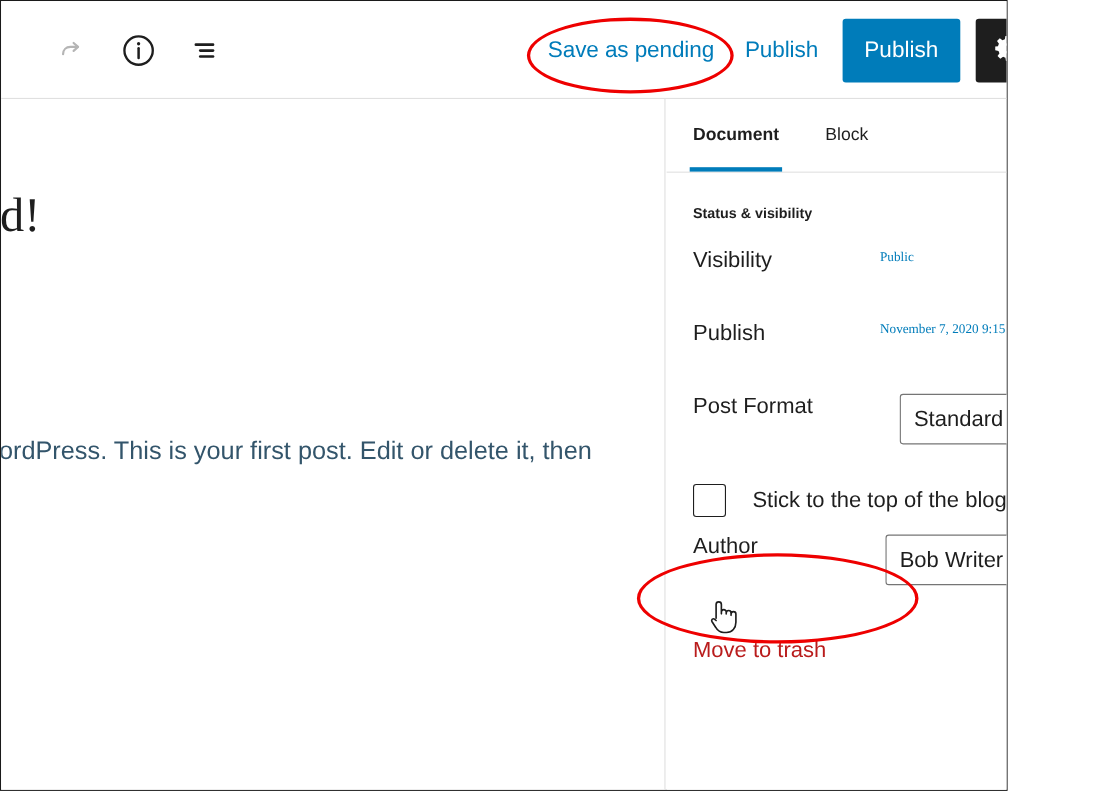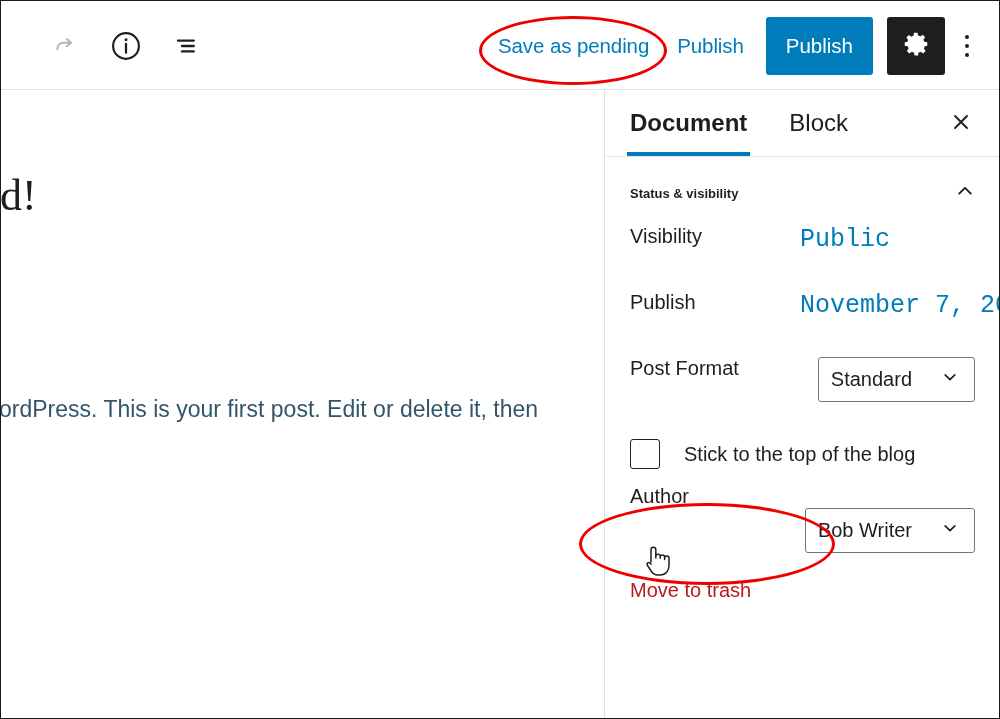--- a/index.html
+++ b/index.html
@@ -6,21 +6,21 @@
     margin: 0;
     padding: 0;
     background: #ffffff;
   }
   body {
     font-family: "Liberation Sans", sans-serif;
     -webkit-font-smoothing: antialiased;
   }
   #screen {
     position: relative;
-    width: 1000px;
+    width: 916px;
     height: 719px;
     background: #ffffff;
     box-sizing: border-box;
     border: 1px solid #1a1a1a;
     overflow: hidden;
   }
 
   
   .header {
     position: absolute;
@@ -160,21 +160,21 @@
     position: relative;
     height: 66px;
     border-bottom: 1px solid #e0e0e0;
     display: flex;
     align-items: center;
     padding-left: 24px;
   }
   .tab {
     background: transparent;
     border: none;
-    font-size: 24px;
+    font-size: 16px;
     font-family: "Liberation Sans", sans-serif;
     color: #1e1e1e;
     padding: 0;
     margin-right: 42px;
     height: 66px;
     cursor: pointer;
     position: relative;
   }
   .tab.active {
     font-weight: bold;
@@ -223,27 +223,27 @@
     align-items: flex-start;
     height: 66px;
   }
   .row-label {
     font-size: 20px;
     color: #1e1e1e;
     width: 170px;
     flex: none;
   }
   .row-value-link {
-    font-size: 25px;
+    font-size: 12px;
     color: #007cba;
     background: transparent;
     border: none;
     padding: 0;
     cursor: pointer;
-    font-family: Liberation Mono, monospace;
+    font-family: Liberation Serif, serif;
     white-space: nowrap;
   }
   .row-right {
     margin-left: auto;
   }
   .select-box {
     display: inline-flex;
     align-items: center;
     gap: 28px;
     border: 1px solid #757575;
@@ -445,21 +445,21 @@
           </span>
         </span>
       </div>
 
       <div class="check-row">
         <span class="checkbox"></span>
         <span class="check-label">Stick to the top of the blog</span>
       </div>
 
 
-      <div class="row" style="height:70px;flex-direction:column;">
+      <div class="row" style="height:70px;">
         <span class="row-label">Author</span>
         <span class="row-right">
           <span class="select-box">
             <span>Bob Writer</span>
             <span>
               <svg width="20" height="20" viewBox="0 0 24 24" fill="none">
                 <path d="M6.2 9.4 12 15.1l5.8-5.7" stroke="#1e1e1e" stroke-width="2" stroke-linecap="round" stroke-linejoin="round"></path>
               </svg>
             </span>
           </span>

